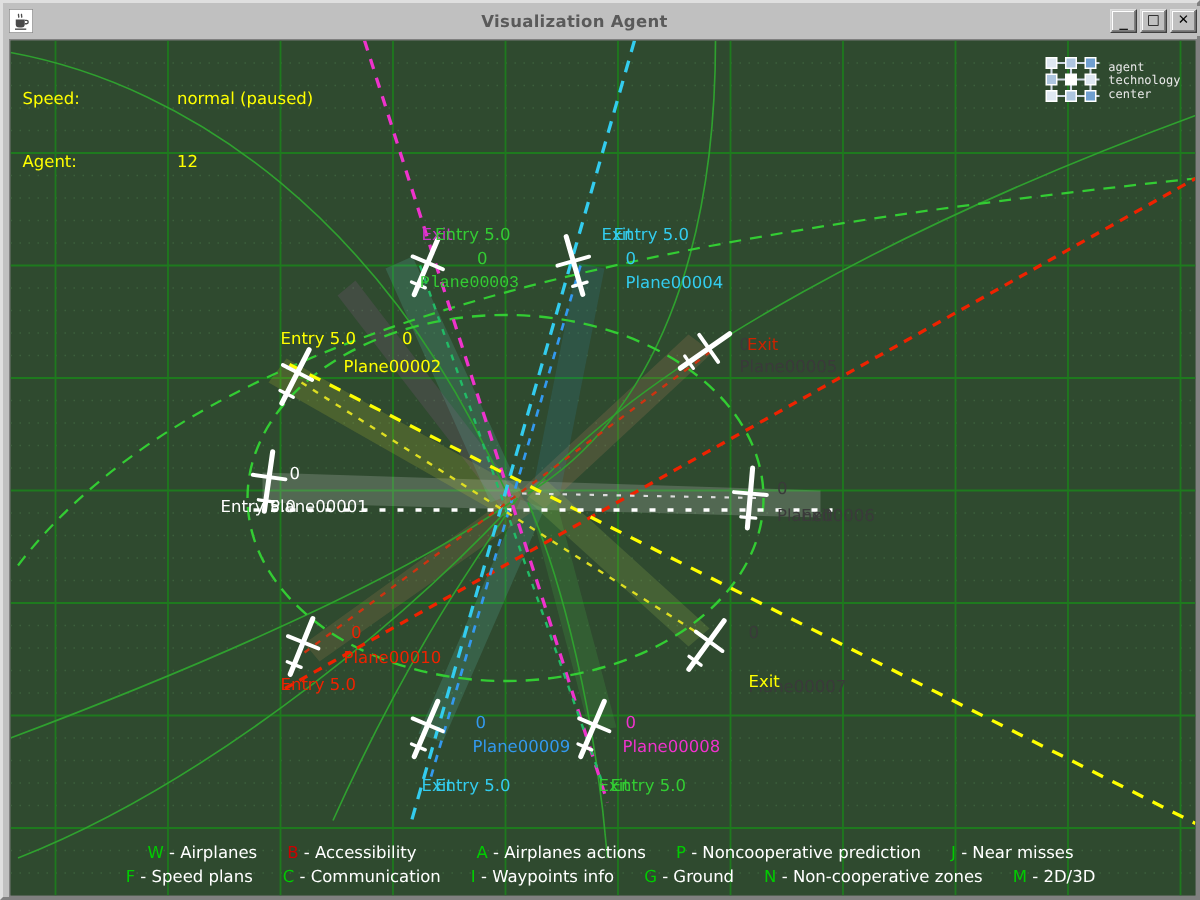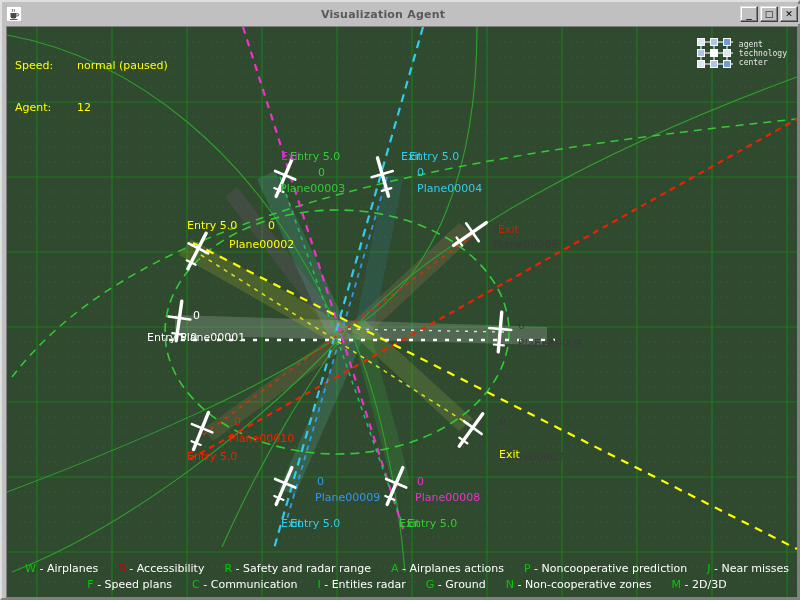--- a/index.html
+++ b/index.html
@@ -33,21 +33,21 @@
   
   #canvas-wrap{position:absolute;left:4px;top:24px;width:792px;height:572px;
                background:#2f4a2f;overflow:hidden;
                border:1px solid #808080;box-sizing:border-box;}
   #scene{position:absolute;left:0;top:0;width:790px;height:570px;}
   #scene svg{position:absolute;left:0;top:0;}
 
   
   #hud{position:absolute;left:8px;top:4px;font-size:11px;color:#ffff00;
        line-height:14px;white-space:pre;}
-  #hud .row{display:flex;}
+  #hud .row{display:flex;gap:41px;}
   #hud .k{width:62px;}
 
   
   #logo{position:absolute;right:10px;top:6px;display:flex;align-items:center;
         gap:3px;}
   #logo .grid{width:44px;height:40px;position:relative;}
   #logo .txt{font-size:8px;line-height:9px;color:#e8e8e8;
              font-family:"DejaVu Sans Mono","Liberation Mono",monospace;}
 
   
@@ -258,21 +258,21 @@
       </svg>
 
       <div id="plane-labels">
           <div class="lbl" style="left: 186px; top: 283px; color: rgb(255, 255, 255);">0</div>
           <div class="lbl" style="left: 173px; top: 305px; color: rgb(255, 255, 255);">Plane00001</div>
           <div class="lbl" style="left: 140px; top: 305px; color: rgb(255, 255, 255);">Entry 5.0</div>
           <div class="lbl" style="left: 261px; top: 193px; color: rgb(255, 255, 0);">0</div>
           <div class="lbl" style="left: 222px; top: 212px; color: rgb(255, 255, 0);">Plane00002</div>
           <div class="lbl" style="left: 180px; top: 193px; color: rgb(255, 255, 0);">Entry 5.0</div>
           <div class="lbl" style="left: 311px; top: 140px; color: rgb(51, 204, 51);">0</div>
-          <div class="lbl" style="left: 273px; top: 156px; color: rgb(51, 204, 51);">Plane00003</div>
+          <div class="lbl" style="left: 273px; top: 156px; color: rgb(51, 204, 51); font-family: Liberation Mono, monospace;">Plane00003</div>
           <div class="lbl" style="left: 274px; top: 124px; color: rgb(204, 51, 204);">Exit</div>
           <div class="lbl" style="left: 283px; top: 124px; color: rgb(51, 204, 51);">Entry 5.0</div>
           <div class="lbl" style="left: 410px; top: 140px; color: rgb(51, 204, 238);">0</div>
           <div class="lbl" style="left: 410px; top: 156px; color: rgb(51, 204, 238);">Plane00004</div>
           <div class="lbl" style="left: 394px; top: 124px; color: rgb(51, 204, 238);">Exit</div>
           <div class="lbl" style="left: 402px; top: 124px; color: rgb(51, 204, 238);">Entry 5.0</div>
           <div class="lbl" style="left: 486px; top: 197px; color: rgb(58, 58, 58);">0</div>
           <div class="lbl" style="left: 486px; top: 212px; color: rgb(58, 58, 58);">Plane00005</div>
           <div class="lbl" style="left: 491px; top: 197px; color: rgb(204, 34, 0);">Exit</div>
           <div class="lbl" style="left: 511px; top: 293px; color: rgb(58, 58, 58);">0</div>
@@ -338,34 +338,33 @@
           <div>center</div>
         </div>
       </div>
 
       <div id="legend">
         <div class="legrow" id="legend-row-1">
             <span class="legitem"><span class="key" style="color: rgb(0, 204, 0);">W</span><span> - Airplanes</span></span>
             <span class="sep"></span>
             <span class="legitem"><span class="key" style="color: rgb(204, 0, 0);">B</span><span> - Accessibility</span></span>
             <span class="sep"></span>
-            <span class="legitem"><span class="key" style="color: rgb(0, 204, 0);">R</span><span> - Safety and radar range</span></span>
             <span class="sep"></span>
             <span class="legitem"><span class="key" style="color: rgb(0, 204, 0);">A</span><span> - Airplanes actions</span></span>
             <span class="sep"></span>
             <span class="legitem"><span class="key" style="color: rgb(0, 204, 0);">P</span><span> - Noncooperative prediction</span></span>
             <span class="sep"></span>
             <span class="legitem"><span class="key" style="color: rgb(0, 204, 0);">J</span><span> - Near misses</span></span>
           </div>
         <div class="legrow" id="legend-row-2">
             <span class="legitem"><span class="key" style="color: rgb(0, 204, 0);">F</span><span> - Speed plans</span></span>
             <span class="sep"></span>
             <span class="legitem"><span class="key" style="color: rgb(0, 204, 0);">C</span><span> - Communication</span></span>
             <span class="sep"></span>
-            <span class="legitem"><span class="key" style="color: rgb(0, 204, 0);">I</span><span> - Entities radar</span></span>
+            <span class="legitem"><span class="key" style="color: rgb(0, 204, 0);">I</span><span> - Waypoints info</span></span>
             <span class="sep"></span>
             <span class="legitem"><span class="key" style="color: rgb(0, 204, 0);">G</span><span> - Ground</span></span>
             <span class="sep"></span>
             <span class="legitem"><span class="key" style="color: rgb(0, 204, 0);">N</span><span> - Non-cooperative zones</span></span>
             <span class="sep"></span>
             <span class="legitem"><span class="key" style="color: rgb(0, 204, 0);">M</span><span> - 2D/3D</span></span>
           </div>
       </div>
 
     </div>

